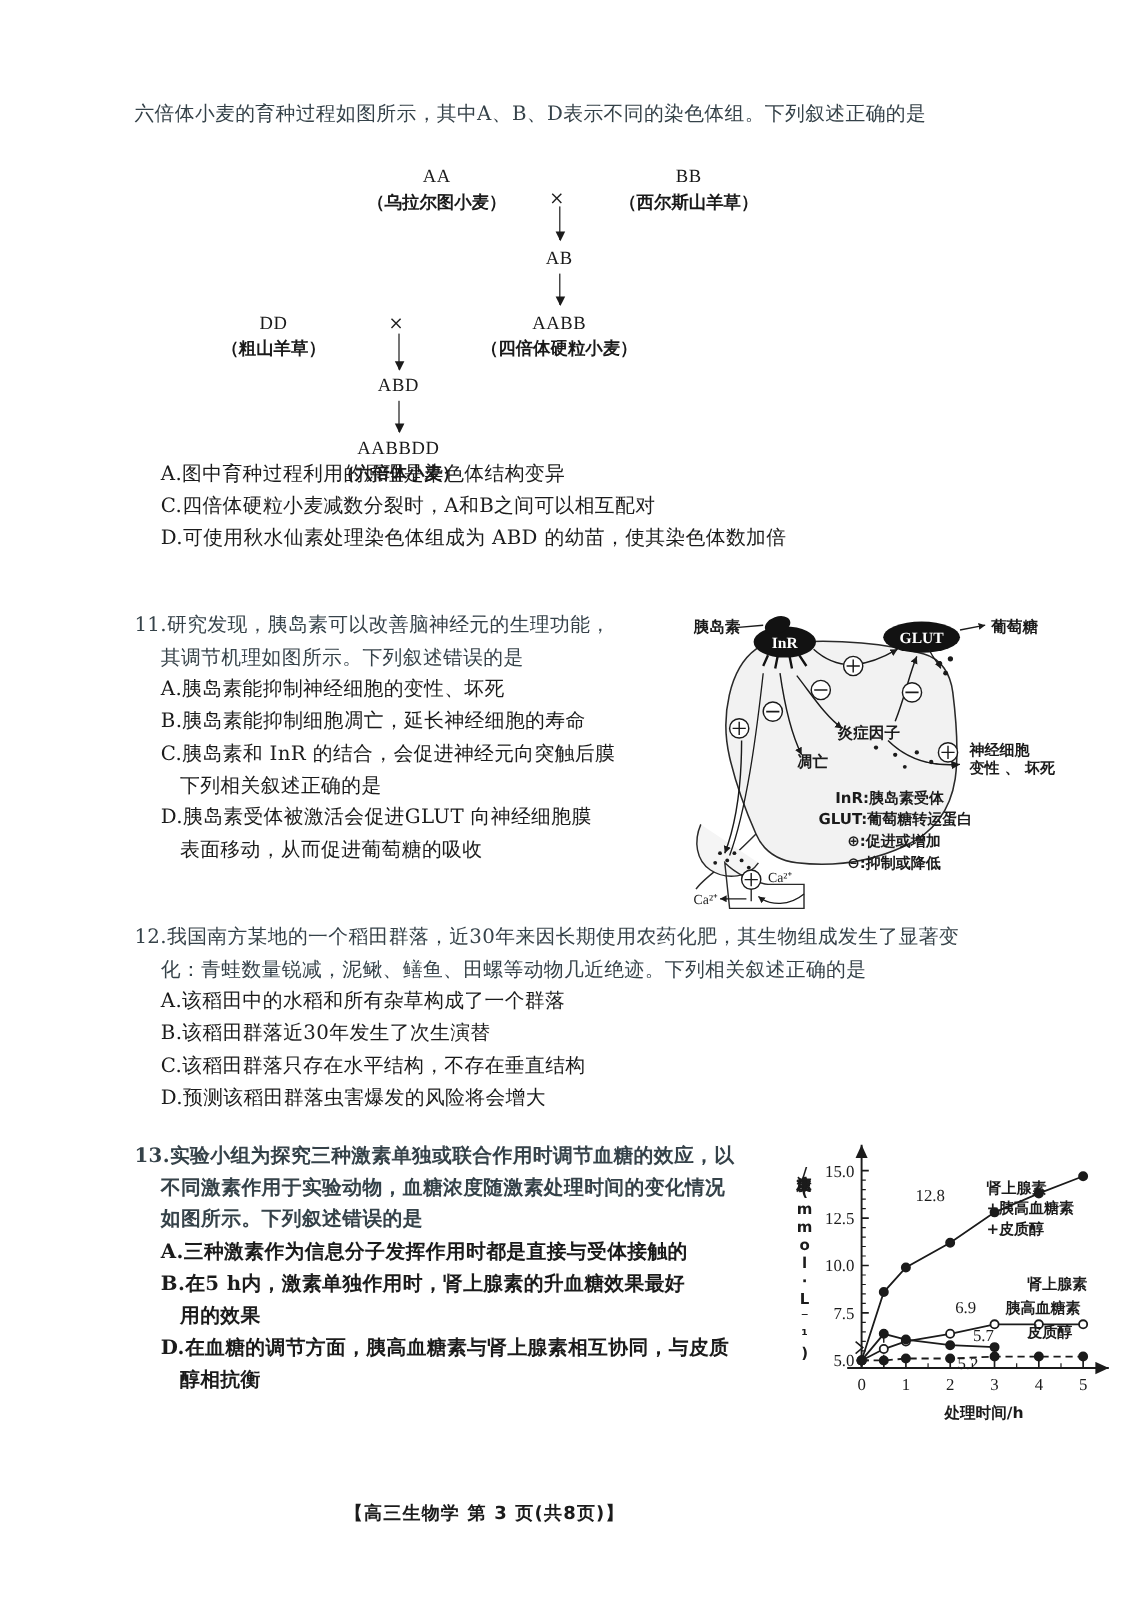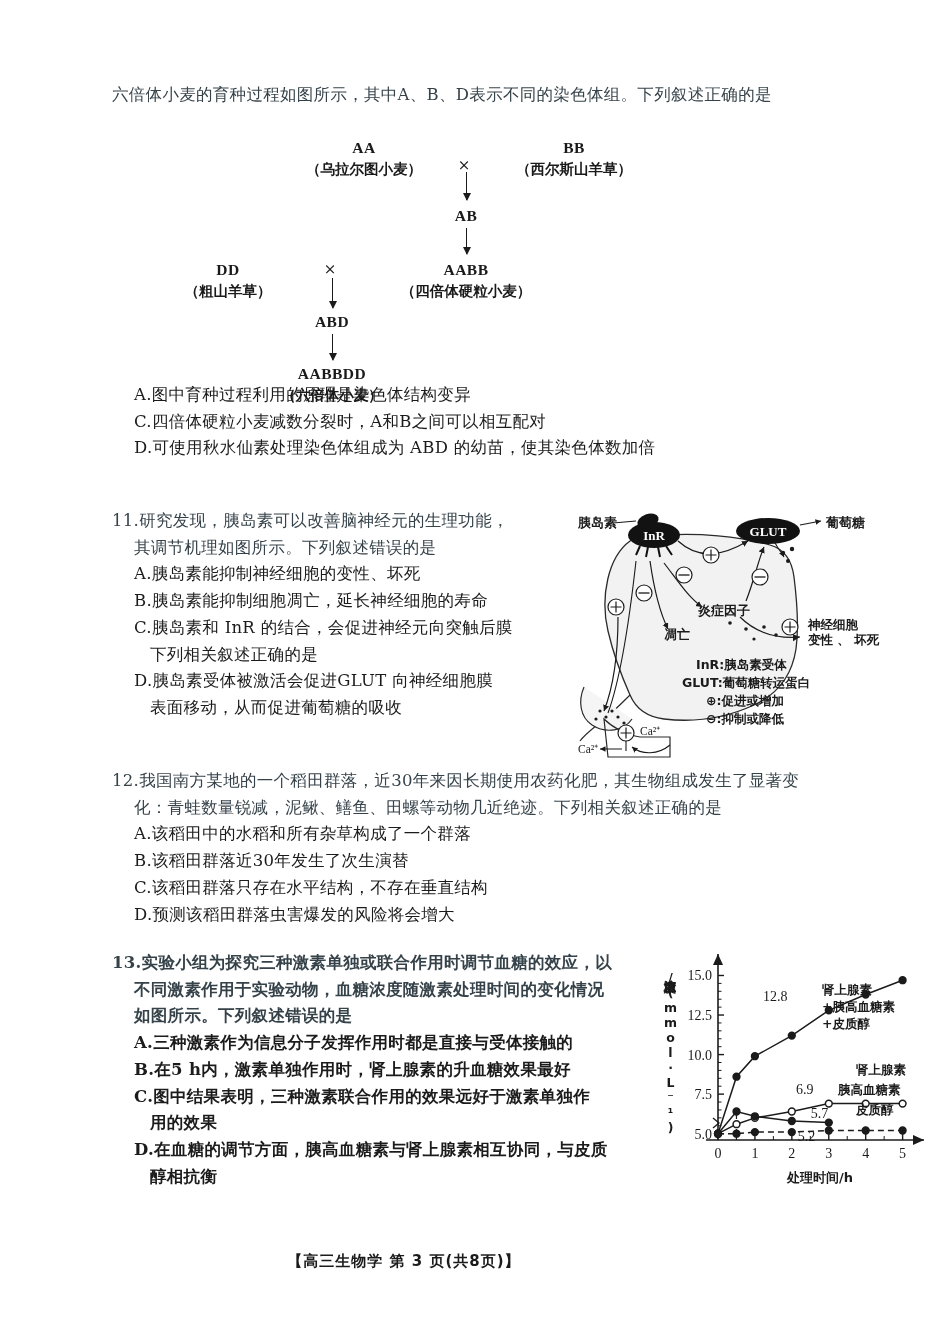--- a/index.html
+++ b/index.html
@@ -61,21 +61,21 @@
   .ped-node {
     position: absolute;
     text-align: center;
     font-size: 15px;
     line-height: 1.35;
     font-weight: bold;
     white-space: nowrap;
   }
   .ped-node .gen {
     font-family: "Liberation Serif", serif;
-    font-weight: bold;
+    font-weight: normal;
     font-size: 15.5px;
     letter-spacing: 0.5px;
   }
   .ped-node .cn {
     font-size: 14.5px;
     font-weight: bold;
   }
   .ped-cross {
     position: absolute;
     font-size: 15px;
@@ -321,21 +321,20 @@
     <div class="opt indent1">C.该稻田群落只存在水平结构，不存在垂直结构</div>
     <div class="opt indent1">D.预测该稻田群落虫害爆发的风险将会增大</div>
   </div>
 
   <div id="q13">
     <div class="qline">13.实验小组为探究三种激素单独或联合作用时调节血糖的效应，以</div>
     <div class="qline indent1">不同激素作用于实验动物，血糖浓度随激素处理时间的变化情况</div>
     <div class="qline indent1">如图所示。下列叙述错误的是</div>
     <div class="opt indent1">A.三种激素作为信息分子发挥作用时都是直接与受体接触的</div>
     <div class="opt indent1">B.在5 h内，激素单独作用时，肾上腺素的升血糖效果最好</div>
-    <div class="opt indent1">C.图中结果表明，三种激素联合作用的效果远好于激素单独作</div>
     <div class="opt indent2">用的效果</div>
     <div class="opt indent1">D.在血糖的调节方面，胰高血糖素与肾上腺素相互协同，与皮质</div>
     <div class="opt indent2">醇相抗衡</div>
   </div>
 
   <div id="glucose-fig">
     <svg id="gsvg" width="268" height="248" viewBox="0 0 268 248" xmlns="http://www.w3.org/2000/svg">
       <defs>
         <marker id="gah" markerWidth="8" markerHeight="8" refX="7" refY="3.2" orient="auto">
           <path d="M0,0 L7,3.2 L0,6.4 z" fill="#1b1b1b"></path>

